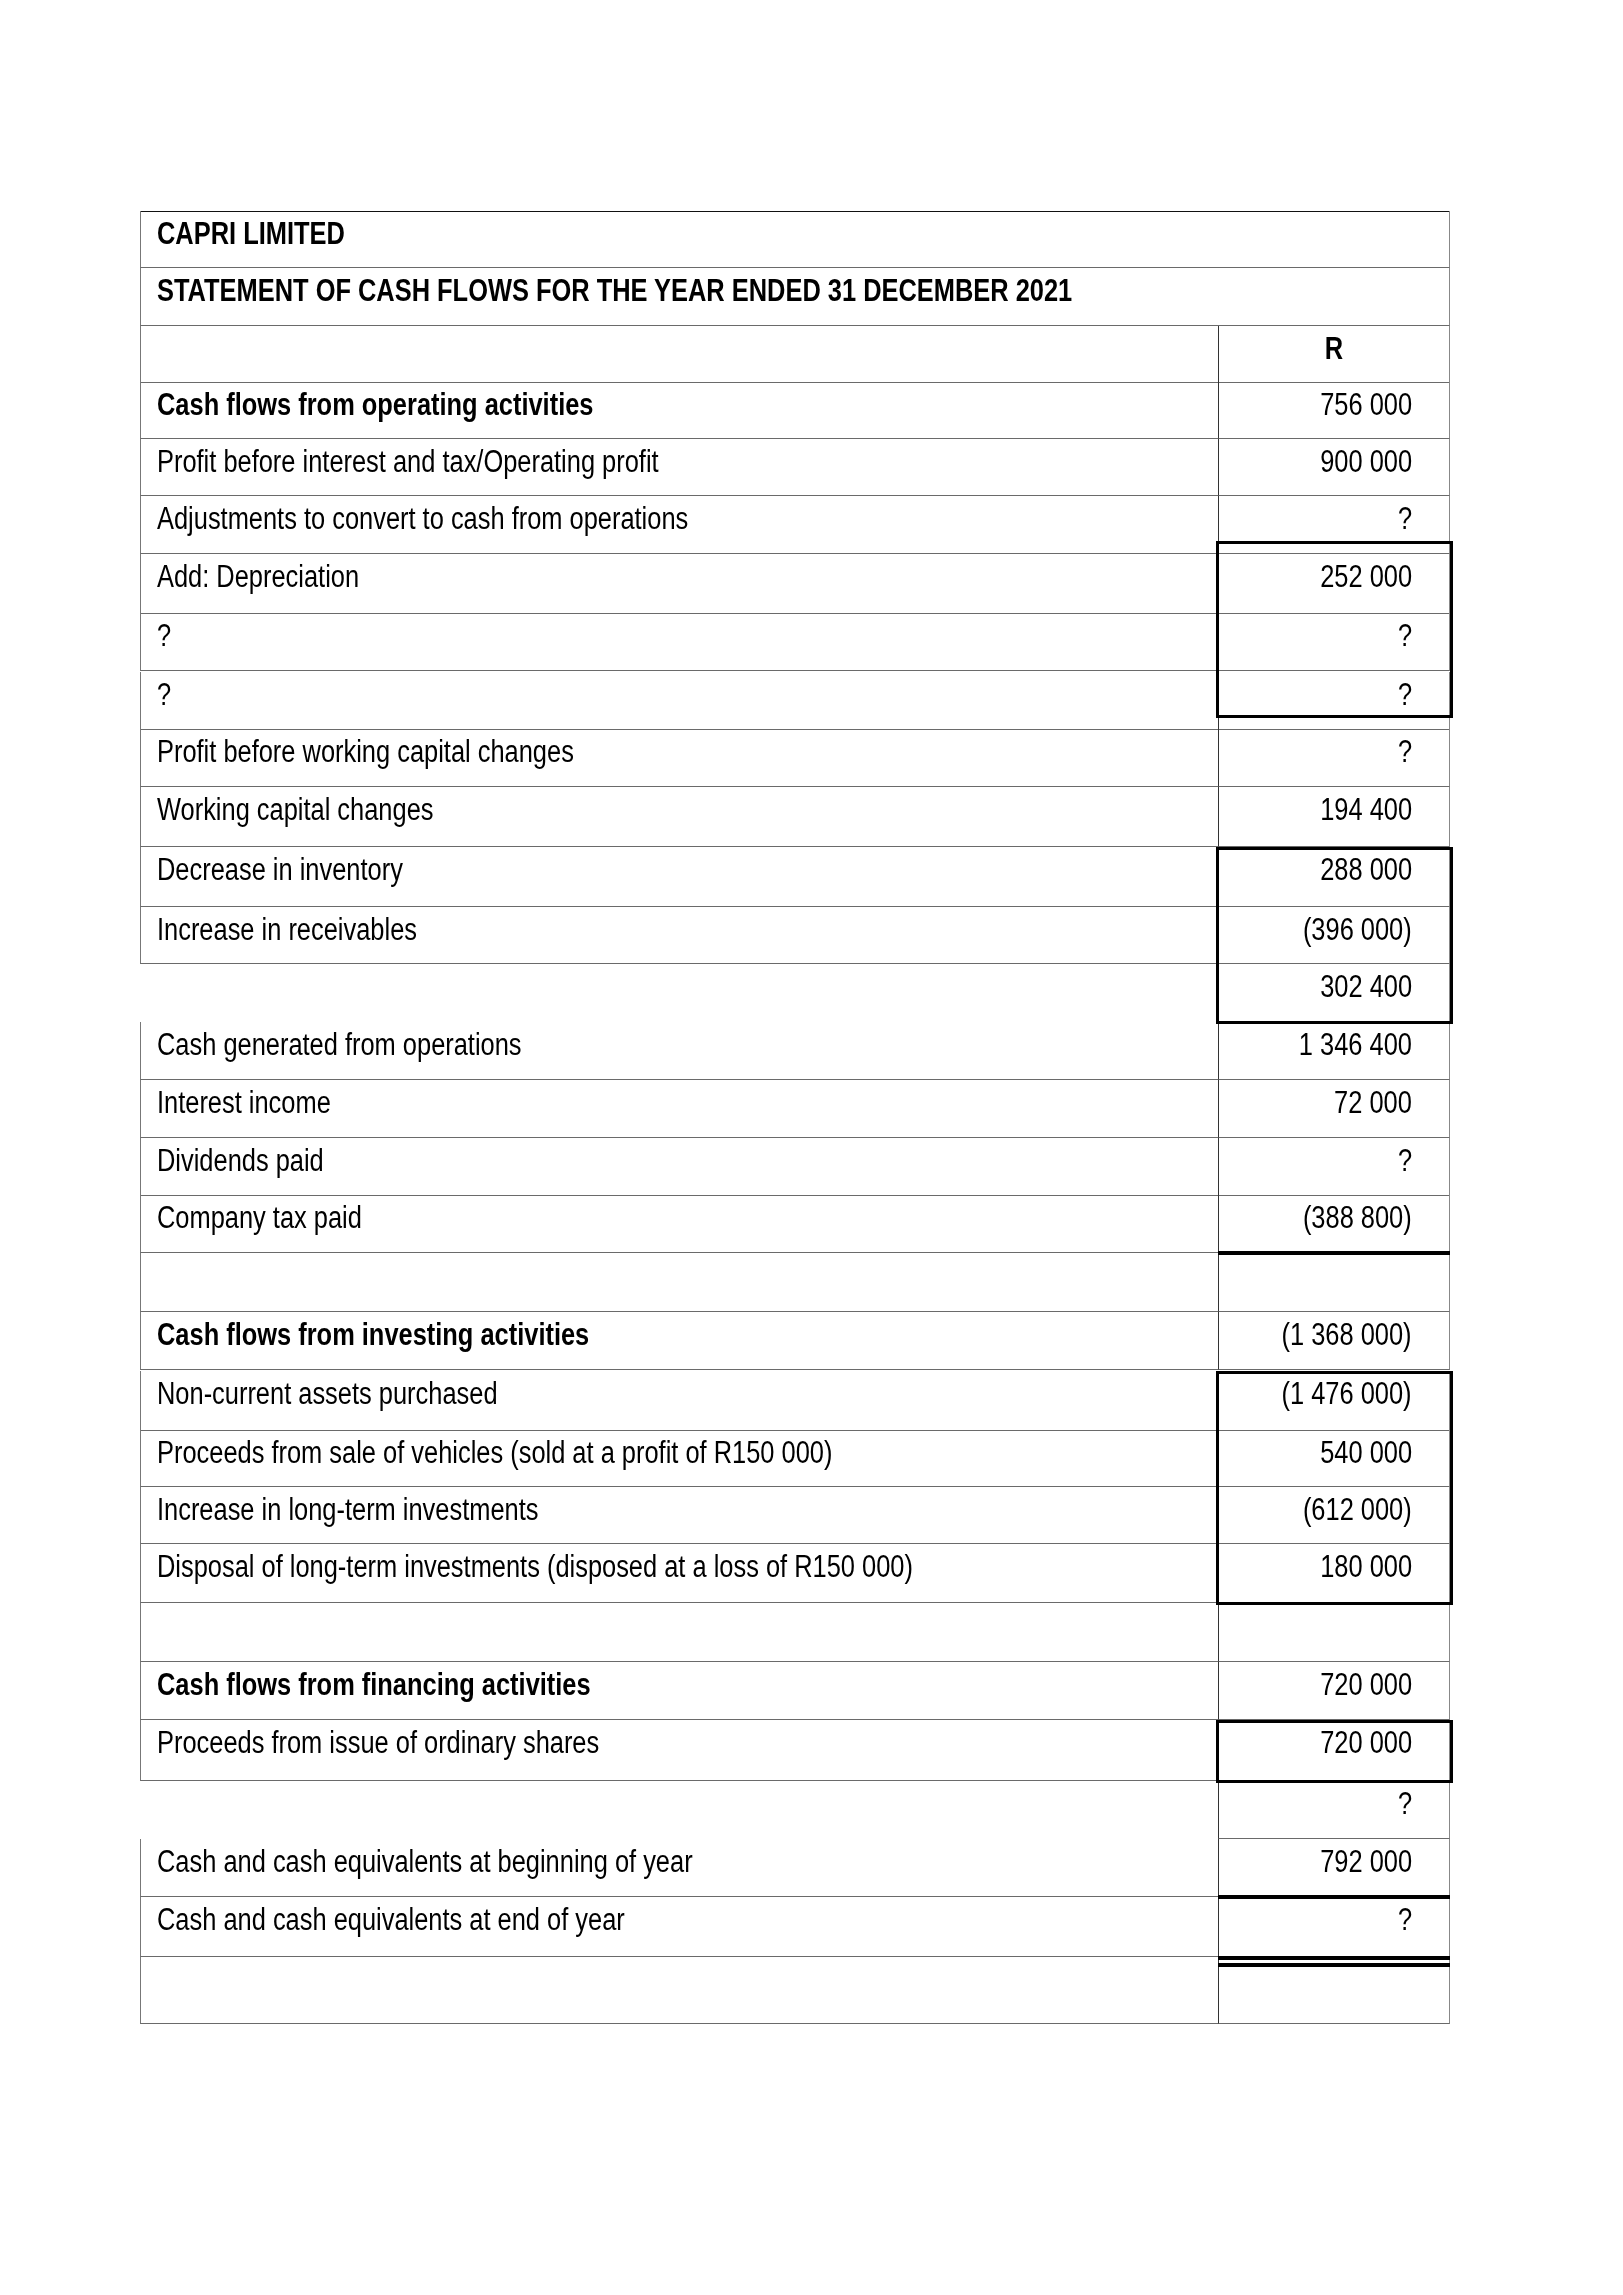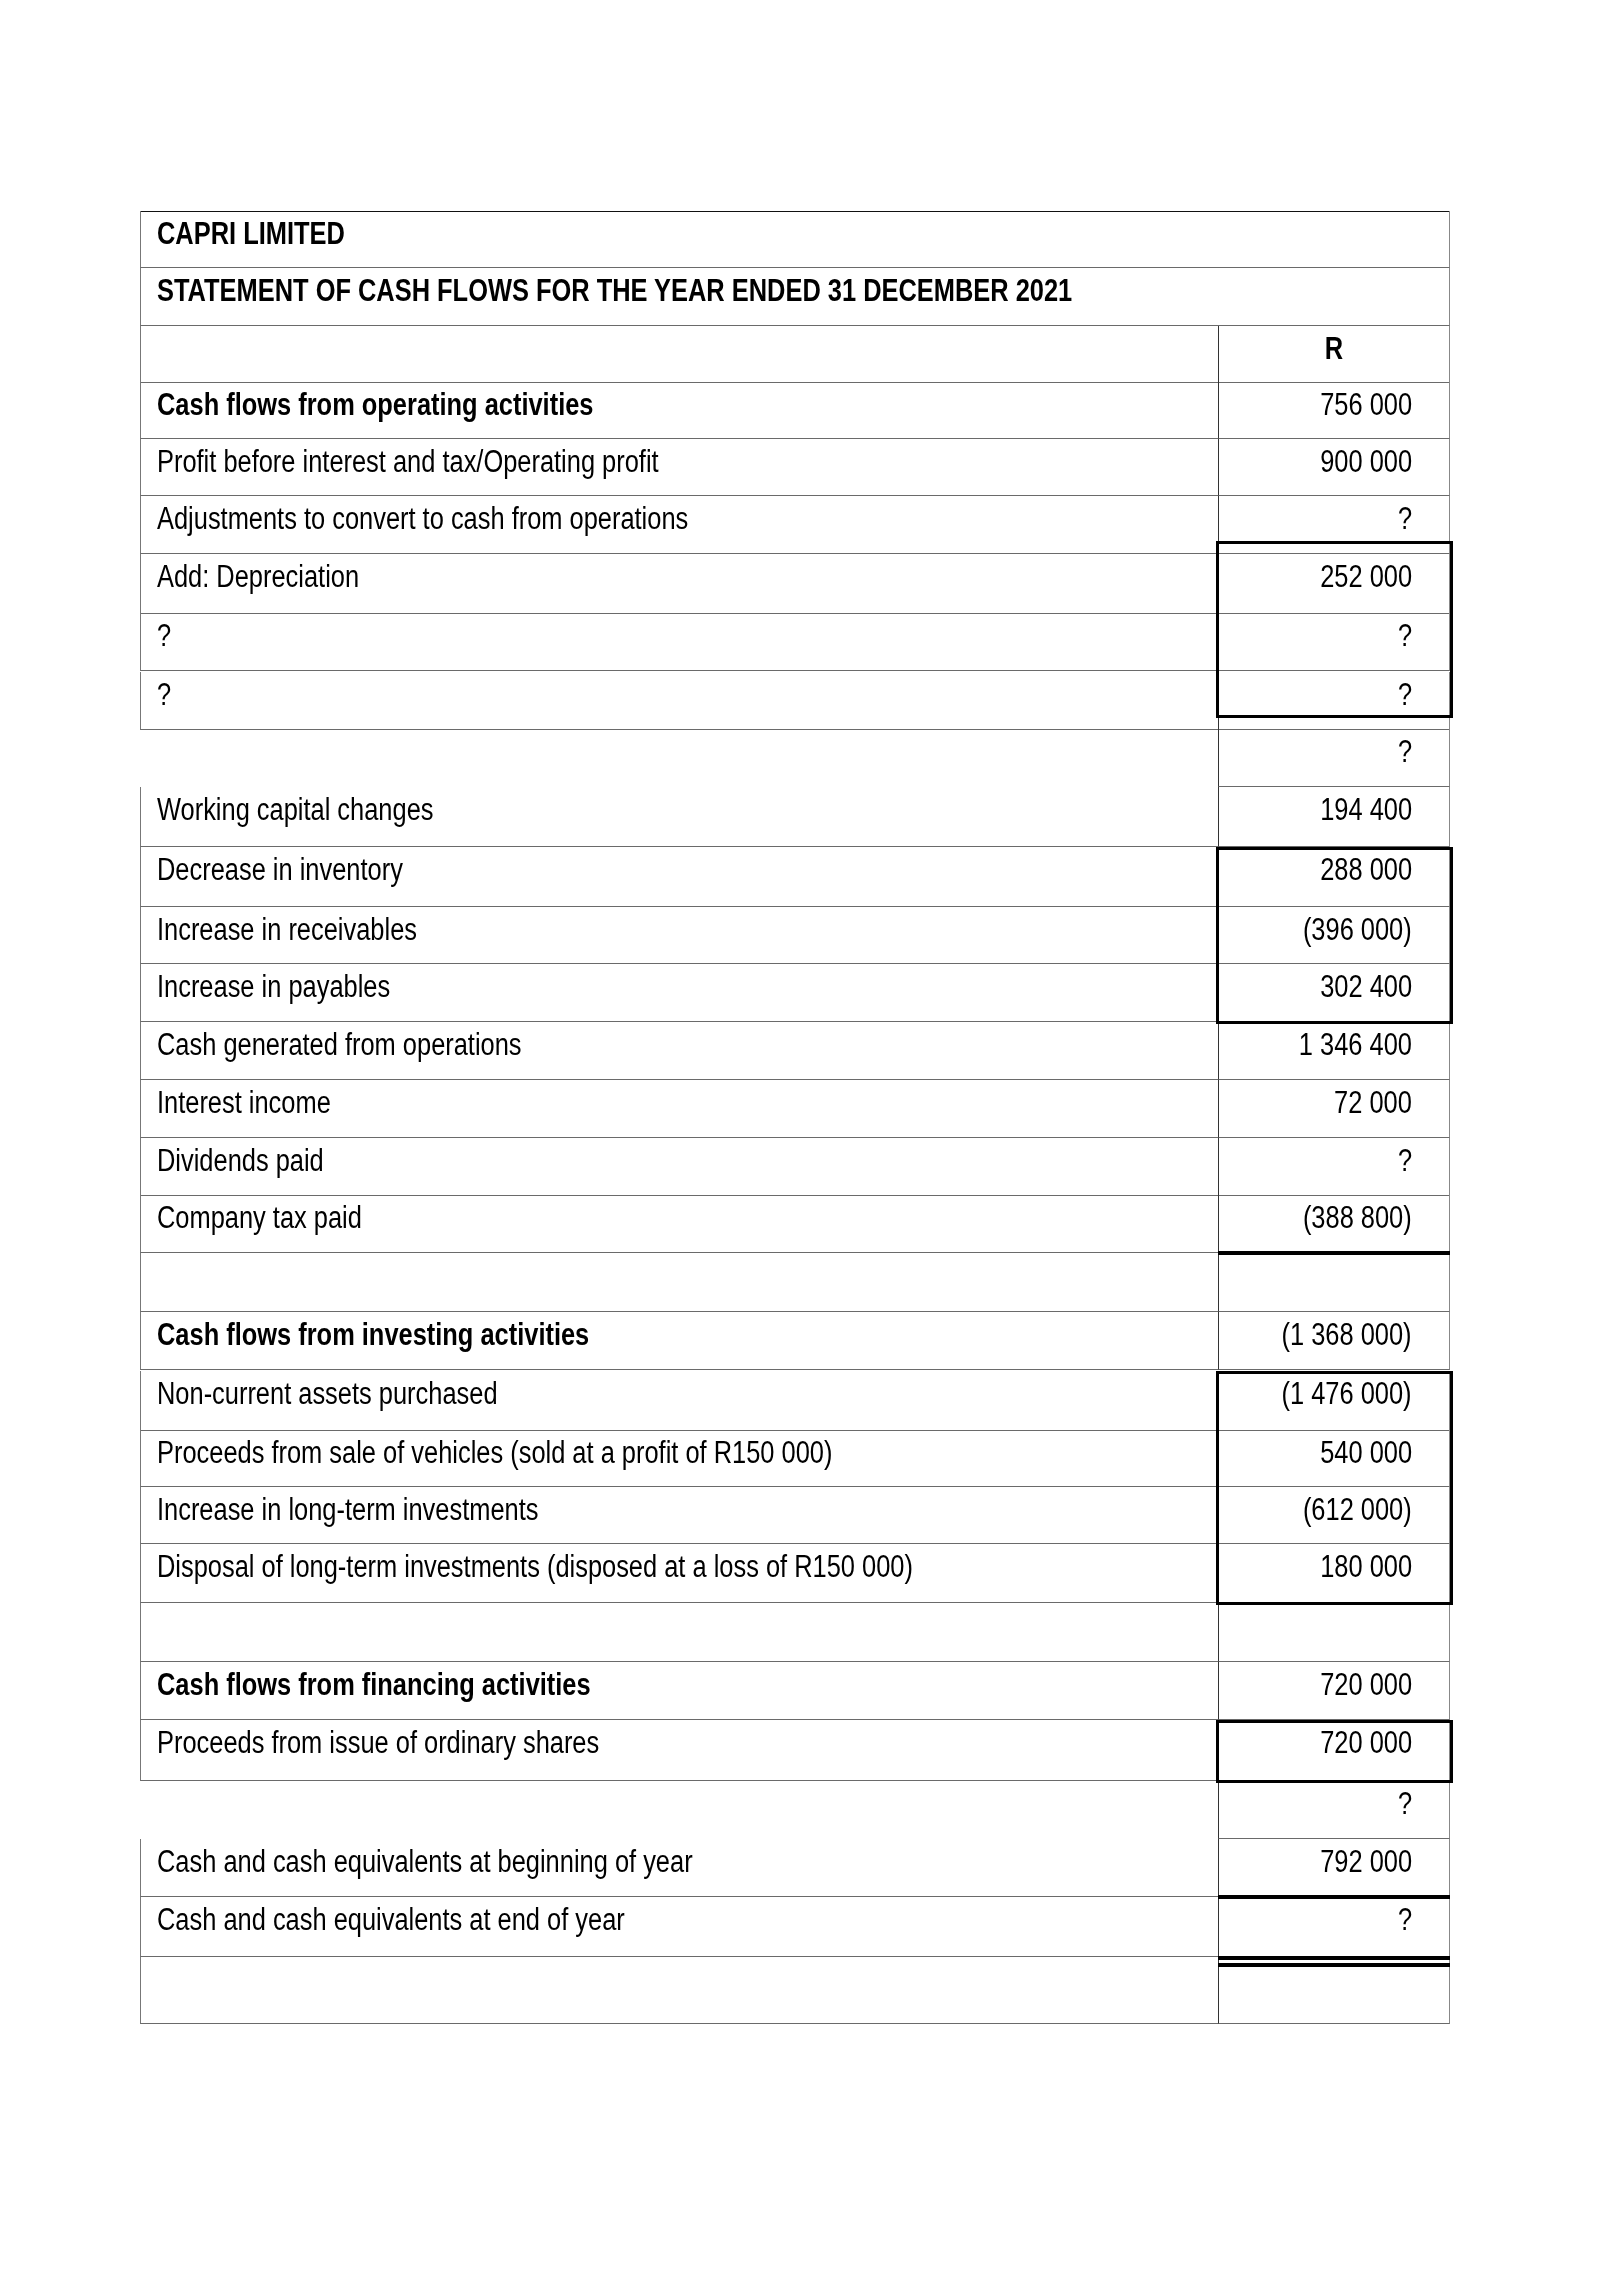--- a/index.html
+++ b/index.html
@@ -90,20 +90,23 @@
   </div>
   <div class="row" style="top:461px;height:58px">
     <div class="lab">
         <span class="txt">?</span>
       </div>
     <div class="val">
         <span class="num">?</span>
       </div>
   </div>
   <div class="row" style="top:518px;height:58px">
+    <div class="lab">
+        <span class="txt">Profit before working capital changes</span>
+      </div>
     <div class="val">
         <span class="num">?</span>
       </div>
   </div>
   <div class="row" style="top:576px;height:60px">
     <div class="lab">
         <span class="txt">Working capital changes</span>
       </div>
     <div class="val">
         <span class="num">194 400</span>
@@ -119,23 +122,20 @@
   </div>
   <div class="row" style="top:696px;height:57px">
     <div class="lab">
         <span class="txt">Increase in receivables</span>
       </div>
     <div class="val">
         <span class="num">(396 000)</span>
       </div>
   </div>
   <div class="row" style="top:753px;height:58px">
-    <div class="lab">
-        <span class="txt">Increase in payables</span>
-      </div>
     <div class="val">
         <span class="num">302 400</span>
       </div>
   </div>
   <div class="row" style="top:811px;height:58px">
     <div class="lab">
         <span class="txt">Cash generated from operations</span>
       </div>
     <div class="val">
         <span class="num">1 346 400</span>

